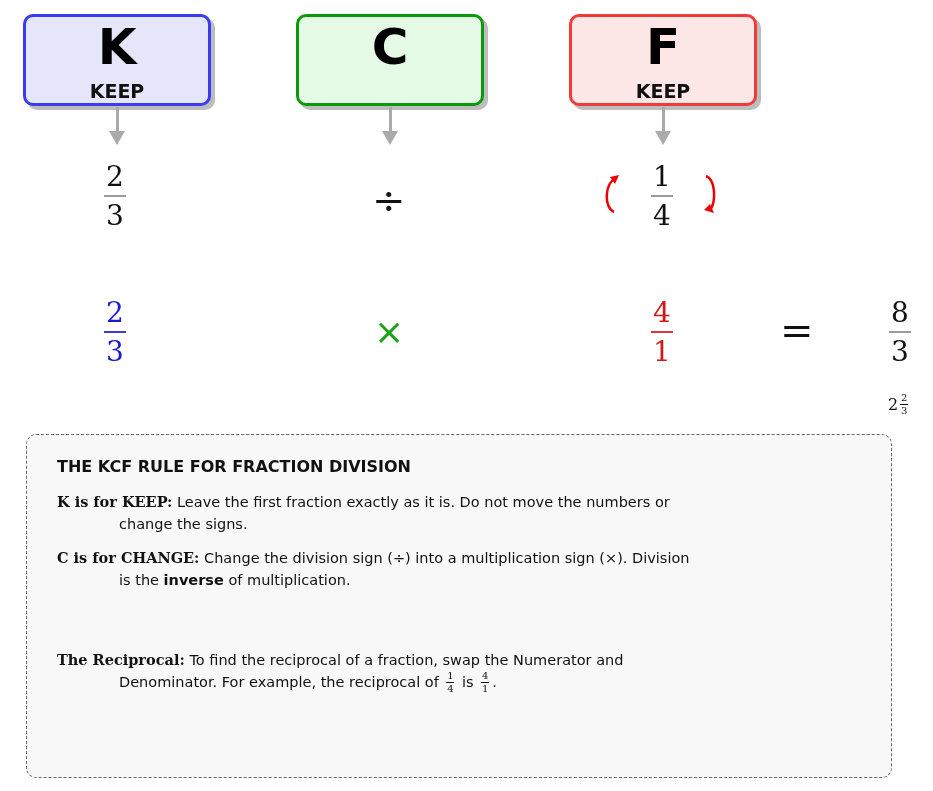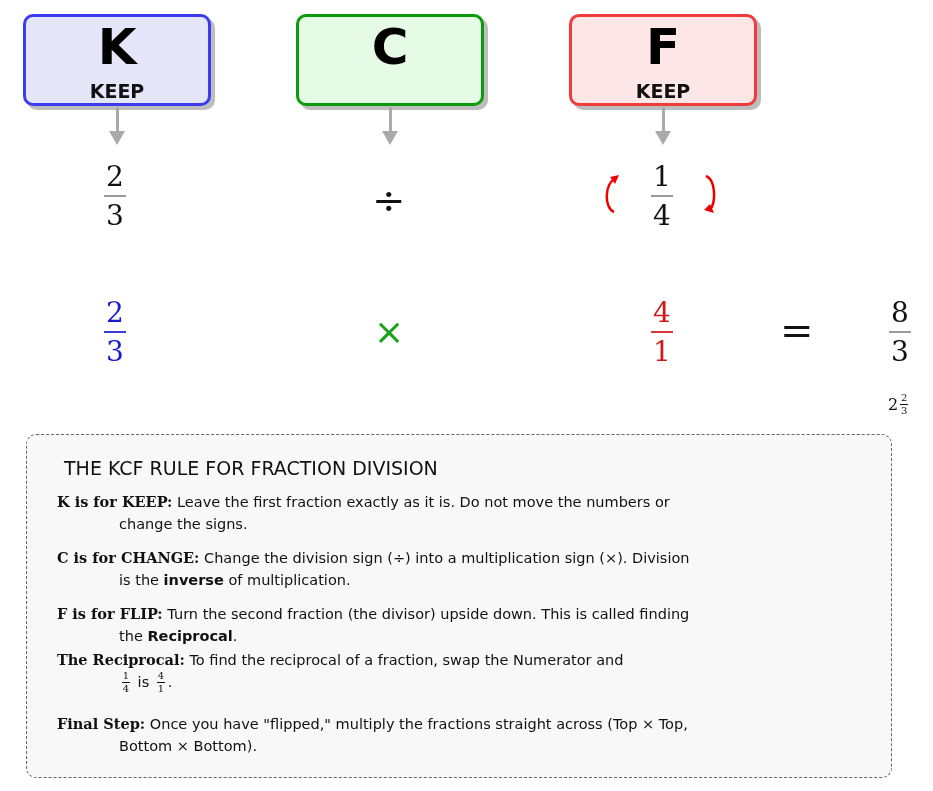--- a/index.html
+++ b/index.html
@@ -16,22 +16,22 @@
     .arrow::after { content: ""; position: absolute; left: -7px; bottom: -12px; width: 0; height: 0;
                     border-left: 8.5px solid transparent; border-right: 8.5px solid transparent;
                     border-top: 14px solid #aaaaaa; }
     .frac { position: absolute; display: flex; flex-direction: column; align-items: center;
             font-family: "DejaVu Serif", serif; font-size: 28px; line-height: 30px; }
     .frac .bar { width: 22px; height: 2px; background: currentColor; margin: 3px 0 4px; opacity: 0.85; }
     .frac.gray-bar .bar { background: #888; }
     .sym { position: absolute; font-family: "DejaVu Serif", serif; }
     .rule-box { position: absolute; left: 26px; top: 434px; width: 866px; height: 344px;
                 border: 1.5px dashed #666; border-radius: 10px; background: #f8f8f8; box-sizing: border-box; }
-    .rule-title { position: absolute; left: 37px; top: 22px; font-family: "DejaVu Sans", sans-serif;
-                  font-weight: normal; font-size: 19px; color: #111; }
+    .rule-title { position: absolute; left: 30px; top: 22px; font-family: "DejaVu Sans", sans-serif;
+                  font-weight: bold; font-size: 16px; color: #111; }
     .rule-item { position: absolute; left: 30px; width: 800px; font-family: "DejaVu Sans", sans-serif;
                  font-size: 14.5px; line-height: 22px; color: #111; }
     .rule-item .lbl { font-family: "DejaVu Serif", serif; font-weight: bold; }
     .rule-item .cont { display: block; padding-left: 62px; }
     .mini-frac { display: inline-flex; flex-direction: column; align-items: center; vertical-align: middle;
                  font-family: "DejaVu Serif", serif; font-size: 10px; line-height: 10px; margin: 0 3px; }
     .mini-frac .mbar { width: 8px; height: 1px; background: #111; margin: 1px 0; }
   </style>
 </head>
 <body>
@@ -106,42 +106,33 @@
     <span>Change the division sign (÷) into a multiplication sign (×). Division</span>
     <span class="cont"><span>is the </span><b>inverse</b><span> of multiplication.</span></span>
   </div>
 
   <div class="rule-item" style="top:56px;">
     <span class="lbl">K is for KEEP:</span>
     <span>Leave the first fraction exactly as it is. Do not move the numbers or</span>
     <span class="cont">change the signs.</span>
   </div>
 
-  <div class="rule-item" style="top:168px;">
-    <span class="lbl">F is for FLIP:</span>
-    <span>Turn the second fraction (the divisor) upside down. This is called finding</span>
-    <span class="cont"><span>the </span><b>Reciprocal</b><span>.</span></span>
-  </div>
 
   <div class="rule-item" style="top:214px;">
     <span class="lbl">The Reciprocal:</span>
     <span>To find the reciprocal of a fraction, swap the Numerator and</span>
     <span class="cont" style="line-height:20px;">
+      <span>Denominator. For example, the reciprocal of</span>
       <span class="mini-frac">
           <span>1</span>
           <span class="mbar"></span>
           <span>4</span>
         </span>
       <span>is</span>
       <span class="mini-frac">
           <span>4</span>
           <span class="mbar"></span>
           <span>1</span>
         </span><span>.</span>
     </span>
   </div>
 
-  <div class="rule-item" style="top:278px;">
-    <span class="lbl">Final Step:</span>
-    <span>Once you have "flipped," multiply the fractions straight across (Top × Top,</span>
-    <span class="cont">Bottom × Bottom).</span>
-  </div>
 </div>
 
 </body></html>

